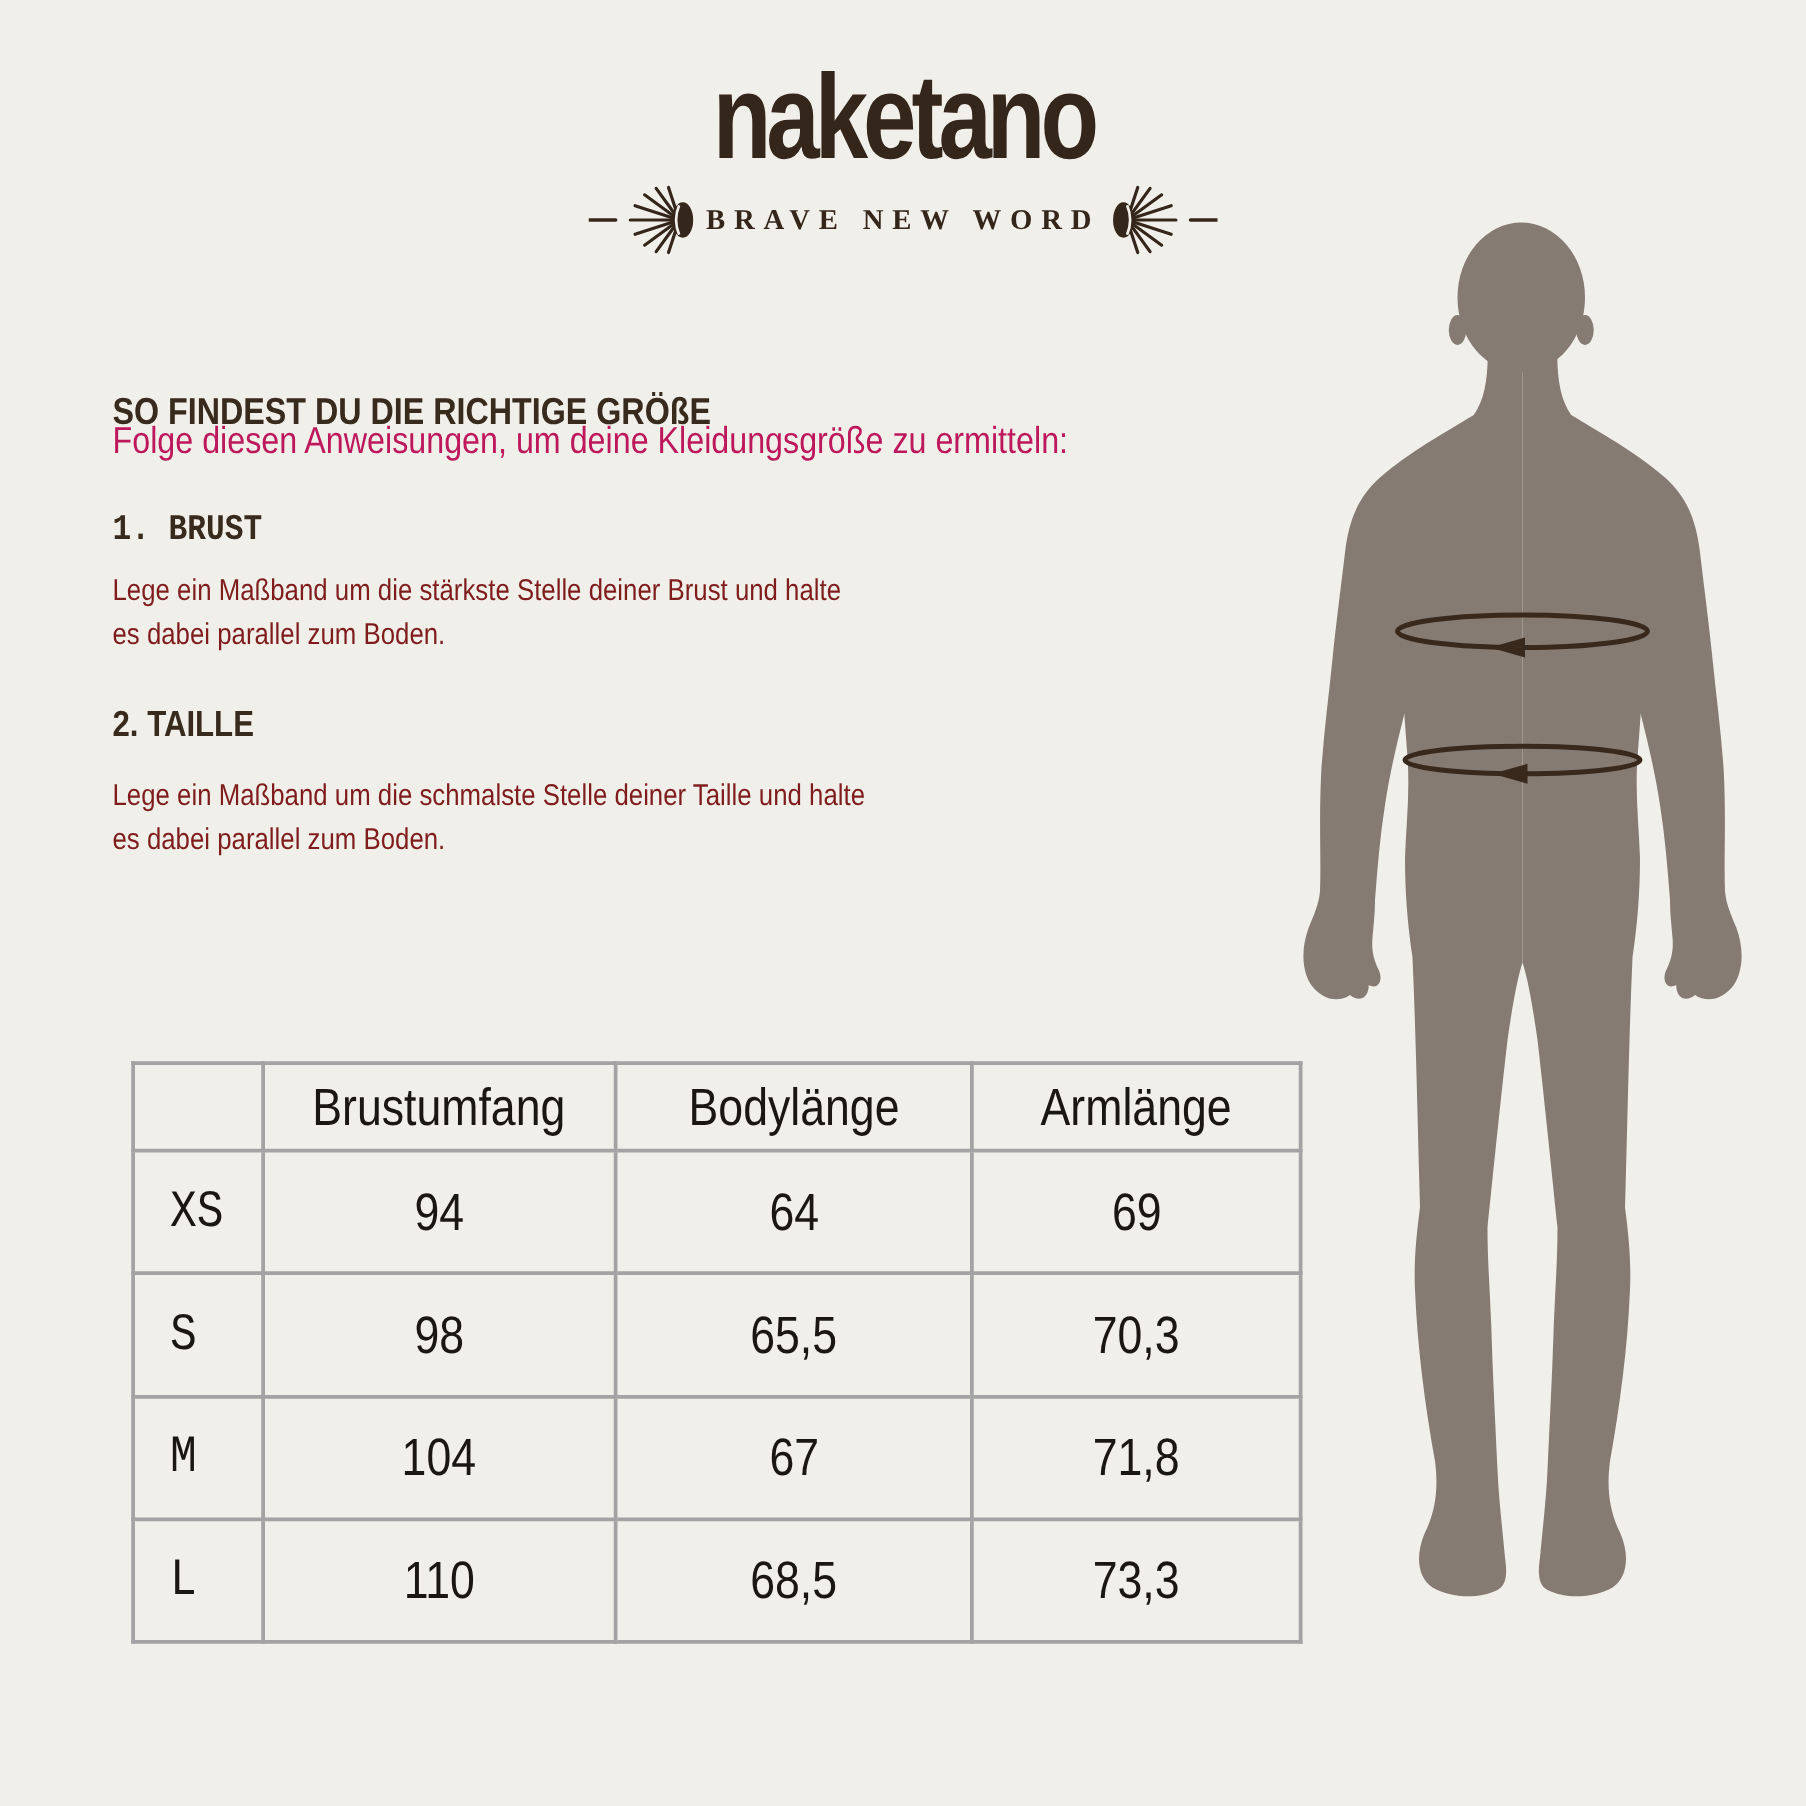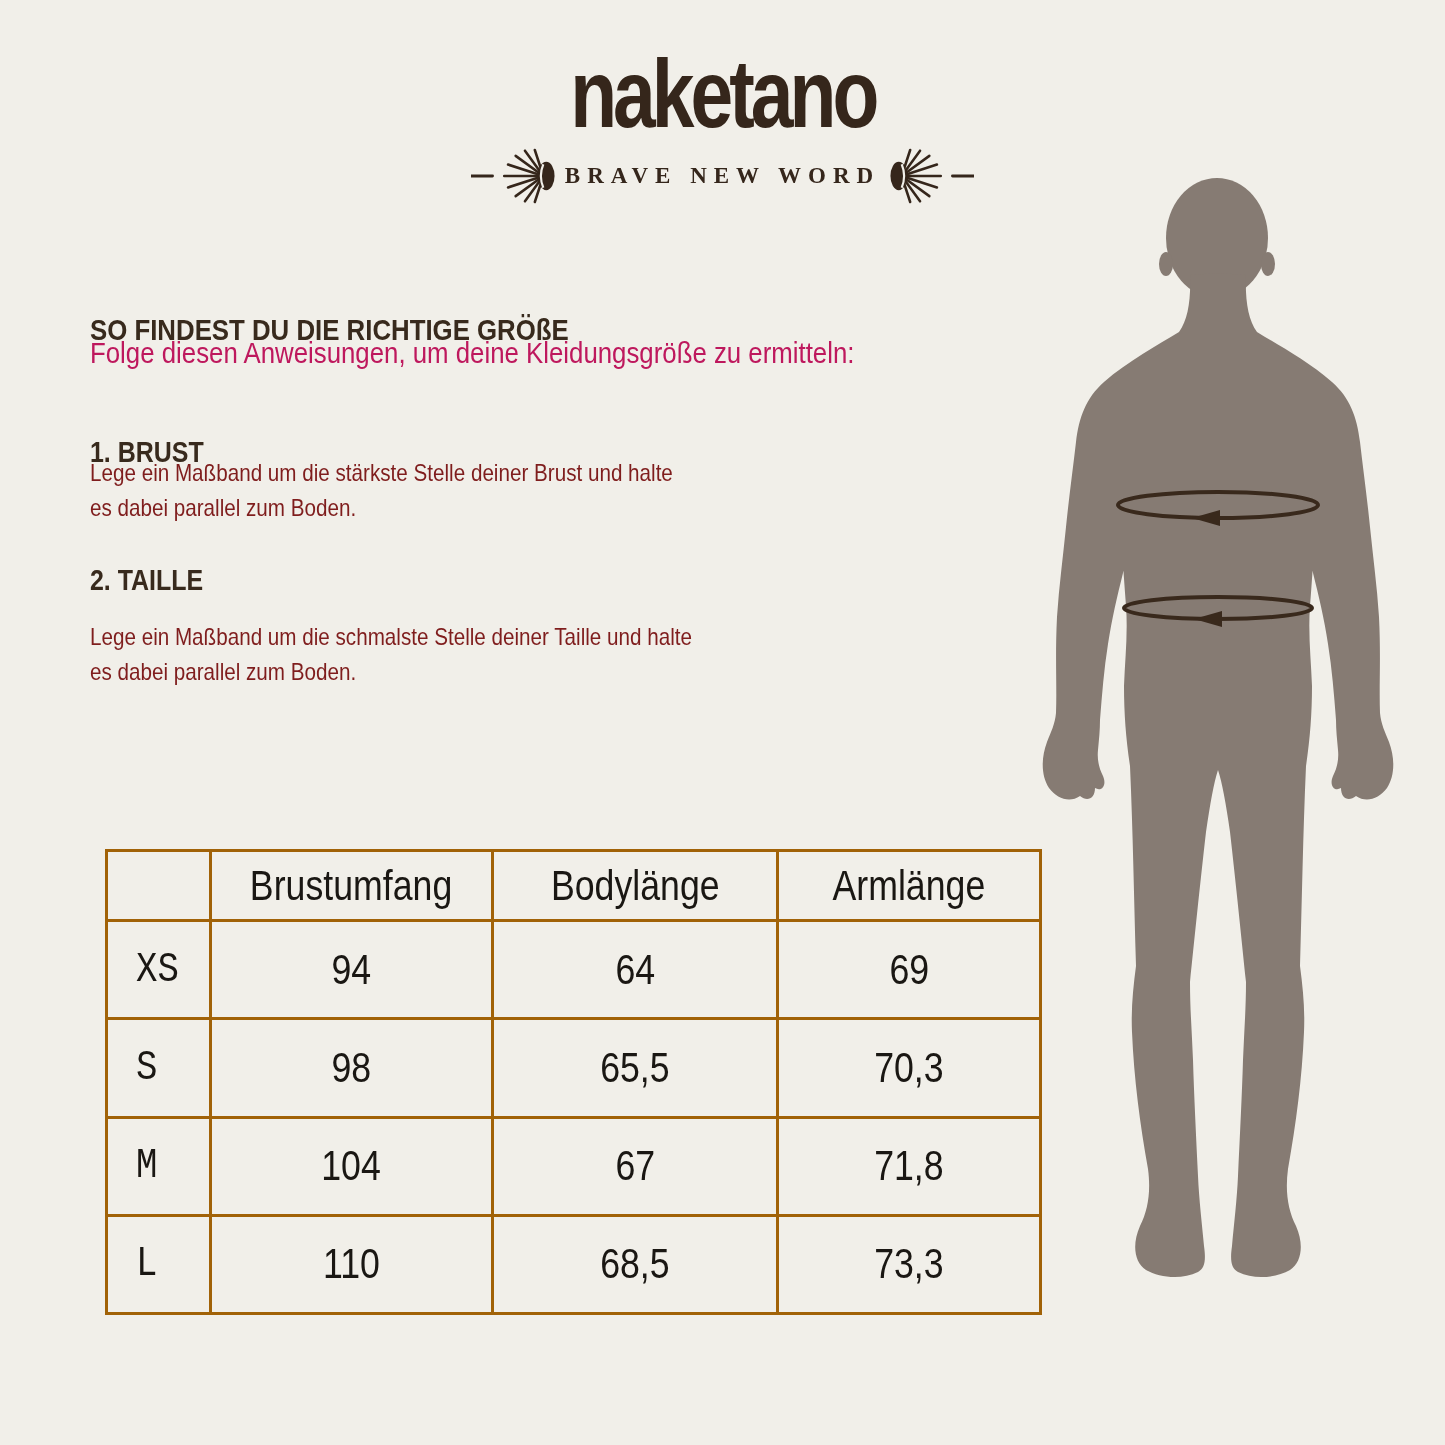--- a/index.html
+++ b/index.html
@@ -27,33 +27,33 @@
     font-family:"Liberation Serif",serif;font-size:23px;font-weight:600;
     letter-spacing:7px;color:#35261b;white-space:nowrap;
   }
   .wing{width:86px;height:56px;flex:0 0 auto;}
   .wing.right{transform:scaleX(-1);}
 
   
   .abs{position:absolute;left:90px;}
   .h1{top:294px;font-size:30px;font-weight:bold;color:#382a1d;line-height:1.1;margin-top:19px;}
   .sub{top:335px;font-size:30px;color:#be185d;line-height:35px;}
-  .h2a{top:437px;}  .pa{top:455px;}
+  .h2a{top:408px;font-family:Liberation Mono, monospace;}  .pa{top:455px;}
   .h2b{top:565px;}  .pb{top:591px;margin-top:28px;}
   .h2{font-size:29px;font-weight:bold;color:#382a1d;line-height:1.1;}
   .para{font-size:24px;color:#7f1d1d;line-height:35px;}
 
   
   .size-table{
     position:absolute;left:105px;top:849px;width:934px;height:466px;
     border-collapse:collapse;table-layout:fixed;
     font-size:42px;color:#1a1713;
   }
   .size-table td,.size-table th{
-    border:3px solid #a16207;padding:0;text-align:center;vertical-align:middle;
+    border:3px solid #a3a3a3;padding:0;text-align:center;vertical-align:middle;
     font-weight:normal;overflow:hidden;
   }
   .size-table thead tr{height:70px;}
   .size-table tbody tr{height:66px;}
   .size-table .size-col{text-align:left;padding-left:28px;font-family:Liberation Mono, monospace;}
   .size-table .size-col .cond{transform:scaleX(.85);}
 
   
   .figure-svg{position:absolute;left:1040px;top:165px;width:400px;height:1125px;}
 </style>

